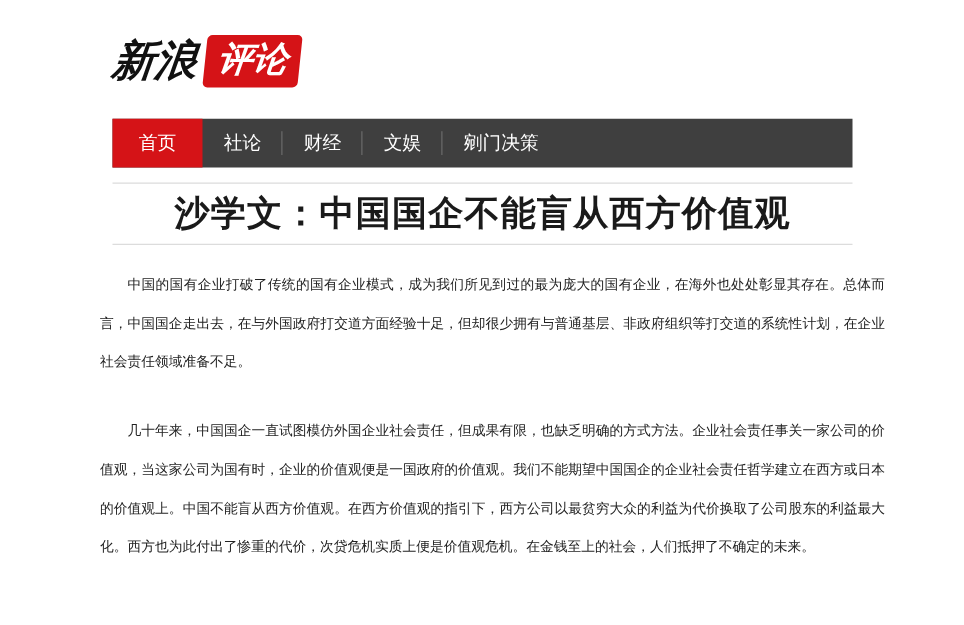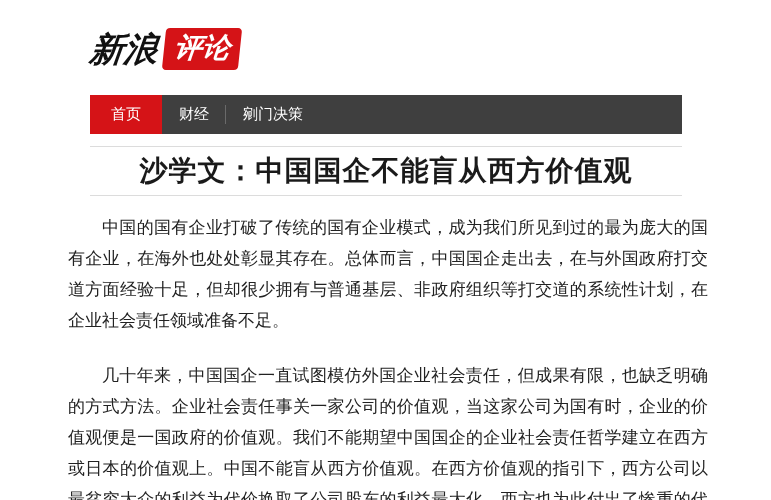--- a/index.html
+++ b/index.html
@@ -108,23 +108,23 @@
     letter-spacing: 1px;
   }
   
   .article {
     position: absolute;
     left: 68px;
     top: 212px;
     width: 640px;
   }
   .article p {
-    margin: 0 0 24px 0;
+    margin: 0 0 24px 12px;
     font-family: "DejaVu Sans", sans-serif;
-    font-size: 17px;
+    font-size: 11px;
     line-height: 31px;
     color: #222222;
     text-align: justify;
     text-indent: 2em;
   }
 </style>
 </head>
 <body>
 
 <div class="page">
@@ -133,21 +133,29 @@
     <span class="logo-sina">新浪</span>
     <span class="logo-badge">评论</span>
   </div>
 
   <div class="navbar">
     <div class="nav-item active">
       <span>首页</span>
 
     </div>
     <div class="nav-item">
+      <span>社论</span>
+      <span class="sep"></span>
+    </div>
+    <div class="nav-item">
       <span>财经</span>
+      <span class="sep"></span>
+    </div>
+    <div class="nav-item">
+      <span>文娱</span>
       <span class="sep"></span>
     </div>
     <div class="nav-item">
       <span>剜门决策</span>
       <span class="sep"></span>
     </div>
   </div>
 
   <div class="title-band">
     <h1 class="title">沙学文：中国国企不能盲从西方价值观</h1>

